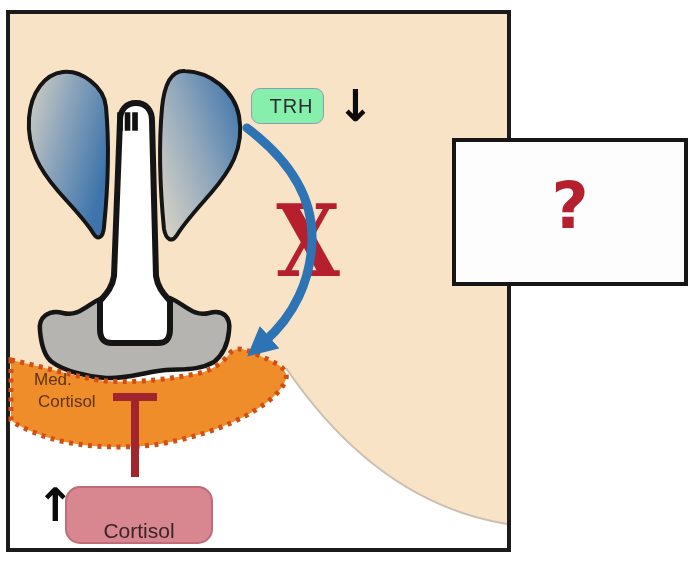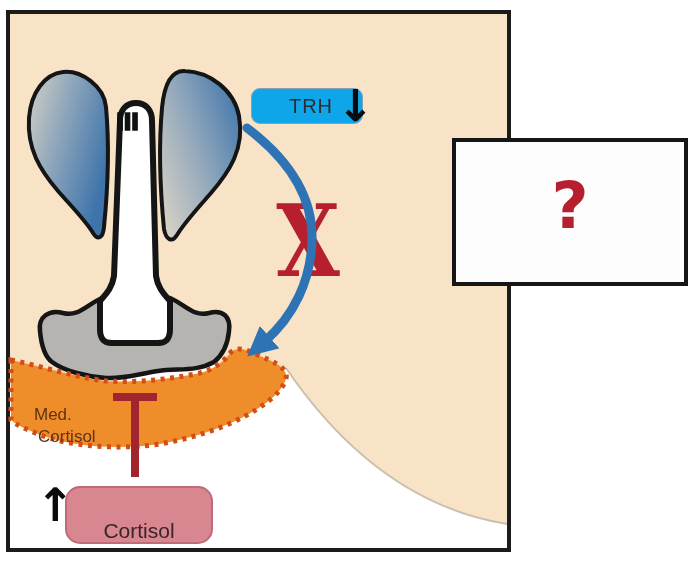--- a/index.html
+++ b/index.html
@@ -23,22 +23,22 @@
   svg.art {
     position: absolute;
     left: 0; top: 0;
     width: 700px; height: 564px;
     z-index: 2;
   }
   .label-layer-item { position: absolute; z-index: 3; }
 
   .trh-pill {
     left: 251px; top: 88px;
-    width: 112px; height: 36px;
-    background: #0ea5e9;
+    width: 73px; height: 36px;
+    background: #86efac;
     border: 1.5px solid #8ba0b6;
     border-radius: 9px;
     box-sizing: border-box;
     display: flex; align-items: center; justify-content: center;
     font-size: 20px; letter-spacing: 1px; color: #2c2c31; padding-left: 8px;
   }
   .arrow-glyph {
     font-family: "DejaVu Sans", sans-serif;
     font-weight: bold;
     color: #0b0b0b;
@@ -52,21 +52,21 @@
     text-align: center;
     font-family: "DejaVu Sans", sans-serif;
     font-weight: 900;
     font-size: 23px;
     letter-spacing: -1px;
     color: #111;
     -webkit-text-stroke: 1.3px #111;
     line-height: 1;
   }
   .med-eminenz-label {
-    left: 34px; top: 404px;
+    left: 34px; top: 369px;
     font-size: 17px; line-height: 22px;
     color: #5e3413;
   }
   .med-eminenz-label .line2 { padding-left: 4px; }
 
   .cortisol-box {
     left: 65px; top: 486px;
     width: 148px; height: 58px;
     background: #d8868f;
     border: 2px solid #bf6b79;

